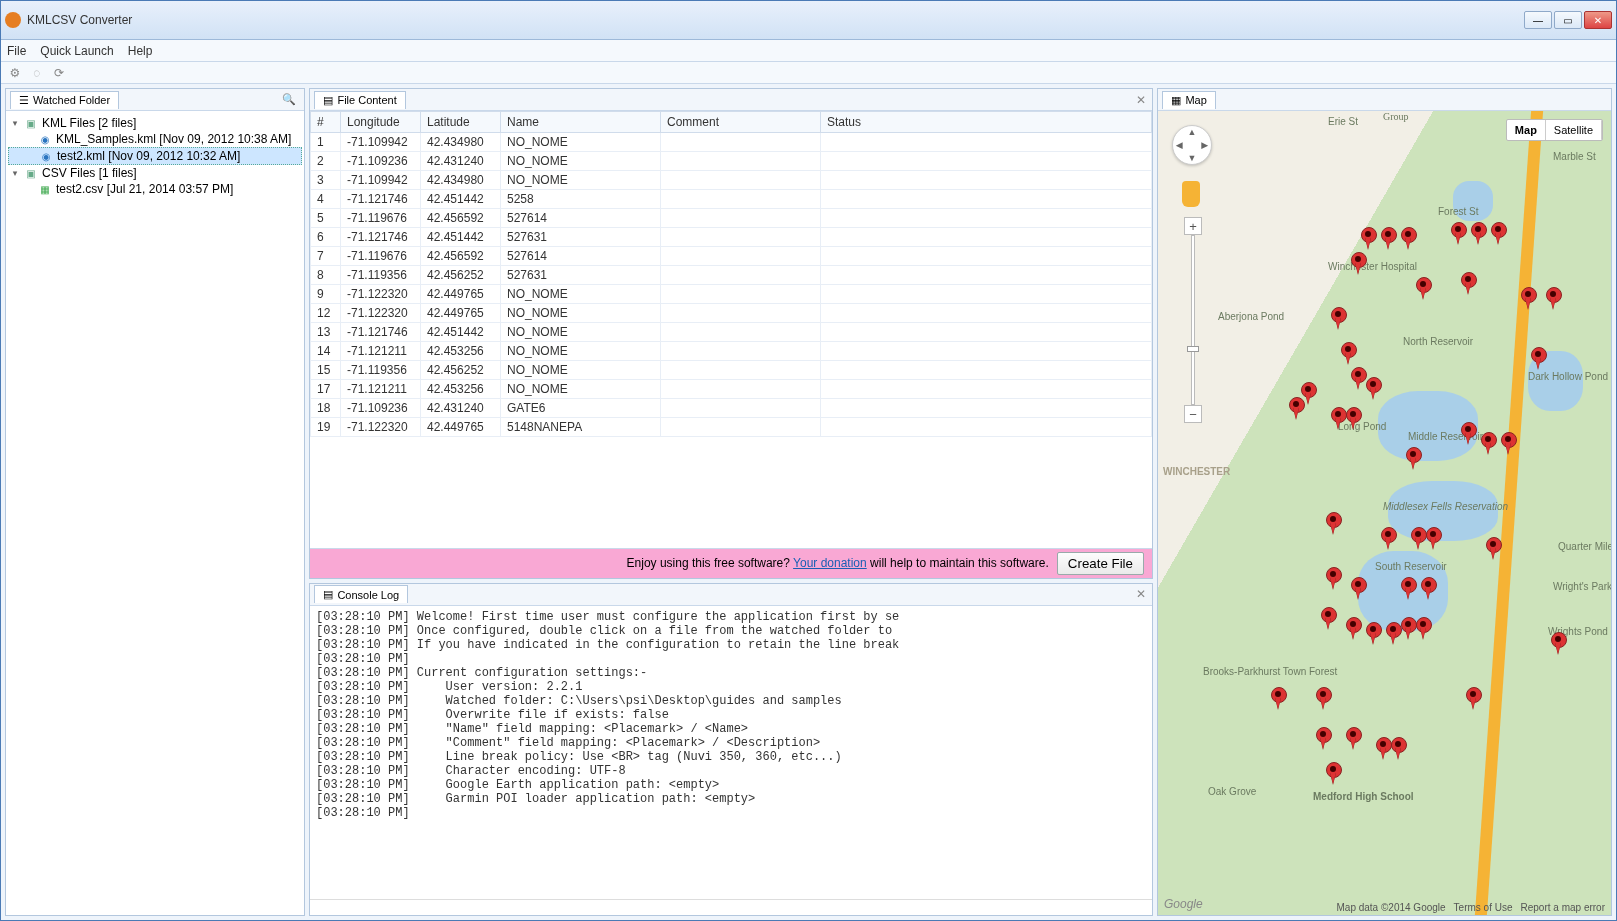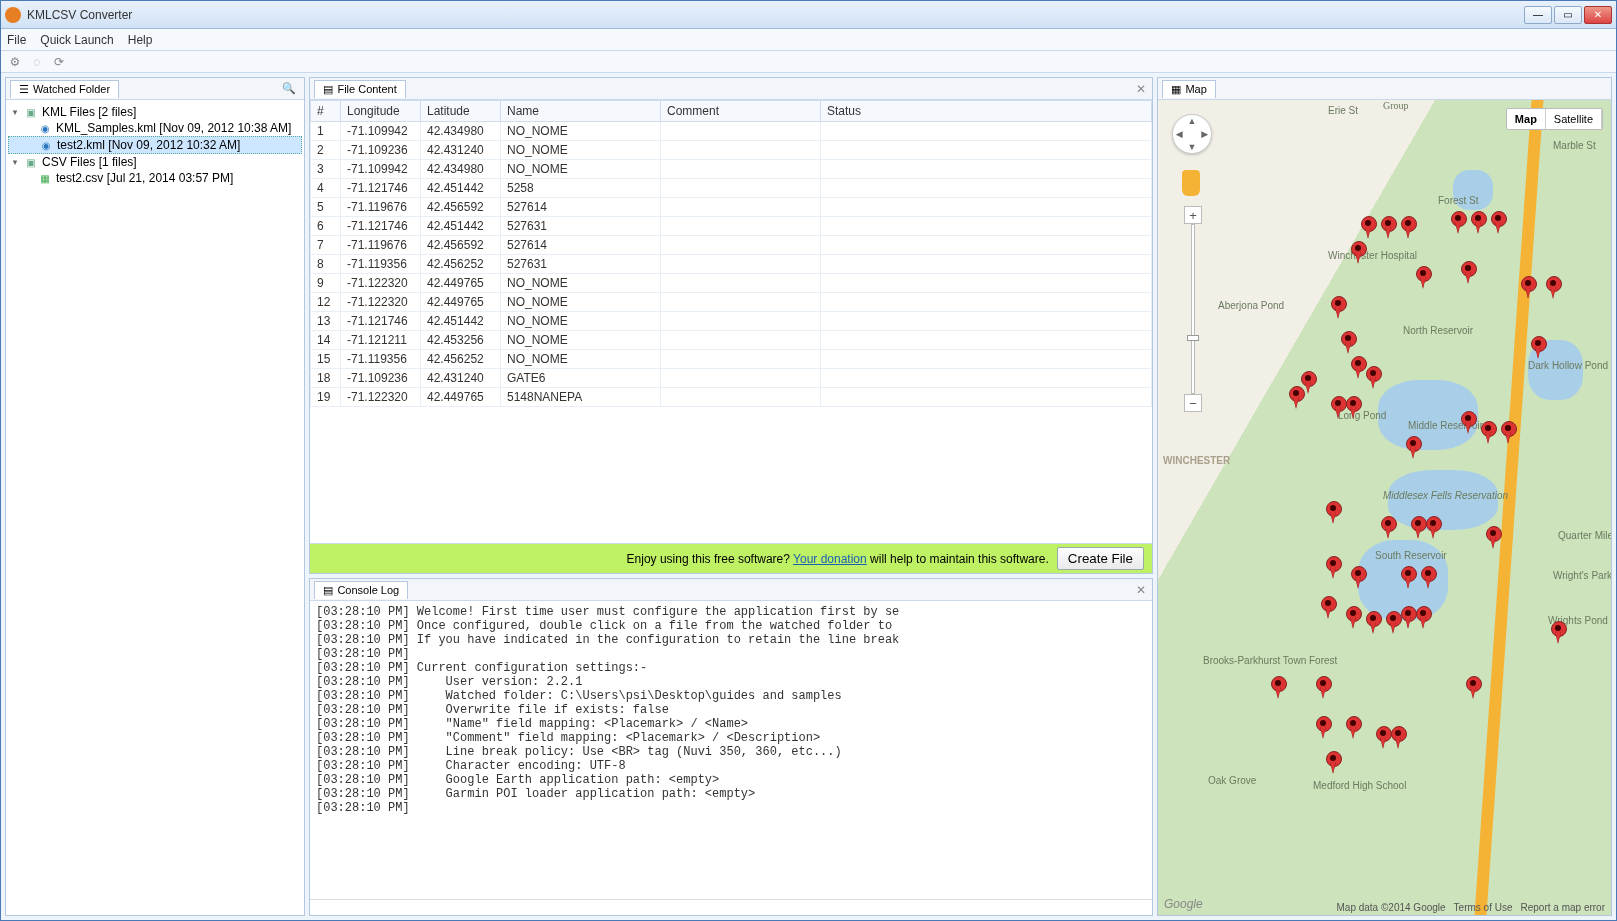--- a/index.html
+++ b/index.html
@@ -8,21 +8,21 @@
   font-size: 12px;
   background: #d4e4f7;
   width: 1617px;
   height: 921px;
   overflow: hidden;
   display: flex;
   flex-direction: column;
   border: 1px solid #4a7ab5;
 }
 .titlebar {
-  height: 28px;
+  height: 39px;
   background: linear-gradient(#e8f0fb, #d1e2f5);
   border-bottom: 1px solid #9db9d9;
   display: flex;
   align-items: center;
   padding: 0 4px;
 }
 .titlebar-icon {
   width: 16px; height: 16px;
   background: #e67e22;
   border-radius: 50%;
@@ -152,21 +152,21 @@
   text-align:left; font-weight:normal; padding:3px 6px;
   color:#333;
 }
 table.grid td { border:1px solid #e8eef6; padding:2px 6px; color:#333; }
 table.grid td.num, table.grid th.num { width:30px; text-align:left;}
 .col-name { width:160px; }
 
 .donation-bar {
   height:30px;
   border-top:1px solid #c9d8ea;
-  background:#bef264;
+  background:#f9a8d4;
   display:flex; align-items:center; justify-content:flex-end;
   padding:1px 8px; gap:8px; font-size:12px;
 }
 .donation-bar a { color:#1a5fb4; text-decoration:underline; }
 .create-btn {
   padding:3px 10px; background:linear-gradient(#fdfdfd,#eaeaea);
   border:1px solid #9aa; border-radius:2px; cursor:pointer;
 }
 
 .console-body {
@@ -401,20 +401,28 @@
                 <td>-71.121211</td>
                 <td>42.453256</td>
                 <td>NO_NOME</td>
                 <td></td>
                 <td></td>
               </tr>
               <tr>
                 <td class="num">15</td>
                 <td>-71.119356</td>
                 <td>42.456252</td>
+                <td>NO_NOME</td>
+                <td></td>
+                <td></td>
+              </tr>
+              <tr>
+                <td class="num">17</td>
+                <td>-71.121211</td>
+                <td>42.453256</td>
                 <td>NO_NOME</td>
                 <td></td>
                 <td></td>
               </tr>
               <tr>
                 <td class="num">18</td>
                 <td>-71.109236</td>
                 <td>42.431240</td>
                 <td>GATE6</td>
                 <td></td>
@@ -489,21 +497,21 @@
       <div class="map-label" style="top:320px; left:250px;">Middle Reservoir</div>
       <div class="map-label" style="top:390px; left:225px; font-style:italic">Middlesex Fells Reservation</div>
       <div class="map-label" style="top:450px; left:217px;">South Reservoir</div>
       <div class="map-label" style="top:200px; left:60px;">Aberjona Pond</div>
       <div class="map-label" style="top:310px; left:180px;">Long Pond</div>
       <div class="map-label" style="top:260px; left:370px;">Dark Hollow Pond</div>
       <div class="map-label" style="top:430px; left:400px;">Quarter Mile Pond</div>
       <div class="map-label" style="top:470px; left:395px;">Wright's Park</div>
       <div class="map-label" style="top:515px; left:390px;">Wrights Pond</div>
       <div class="map-label" style="top:675px; left:50px;">Oak Grove</div>
-      <div class="map-label" style="top:680px; left:155px;">Medford High School</div>
+      <div class="map-label" style="top:680px; left:155px;font-weight:bold;">Medford High School</div>
       <div class="map-label" style="top:355px; left:5px; font-weight:bold; color:#a8a08a">WINCHESTER</div>
       <div class="map-label" style="top:555px; left:45px;">Brooks-Parkhurst Town Forest</div>
       <div class="map-label" style="top:0px; left:225px;font-family:Liberation Serif, serif;">Group</div>
       <div class="map-label" style="top:5px; left:170px;">Erie St</div>
       <div class="map-label" style="top:40px; left:395px;">Marble St</div>
       <div class="map-label" style="top:95px; left:280px;">Forest St</div>
 
       <div class="map-type-toggle">
         <div class="active">Map</div>
         <div>Satellite</div>

